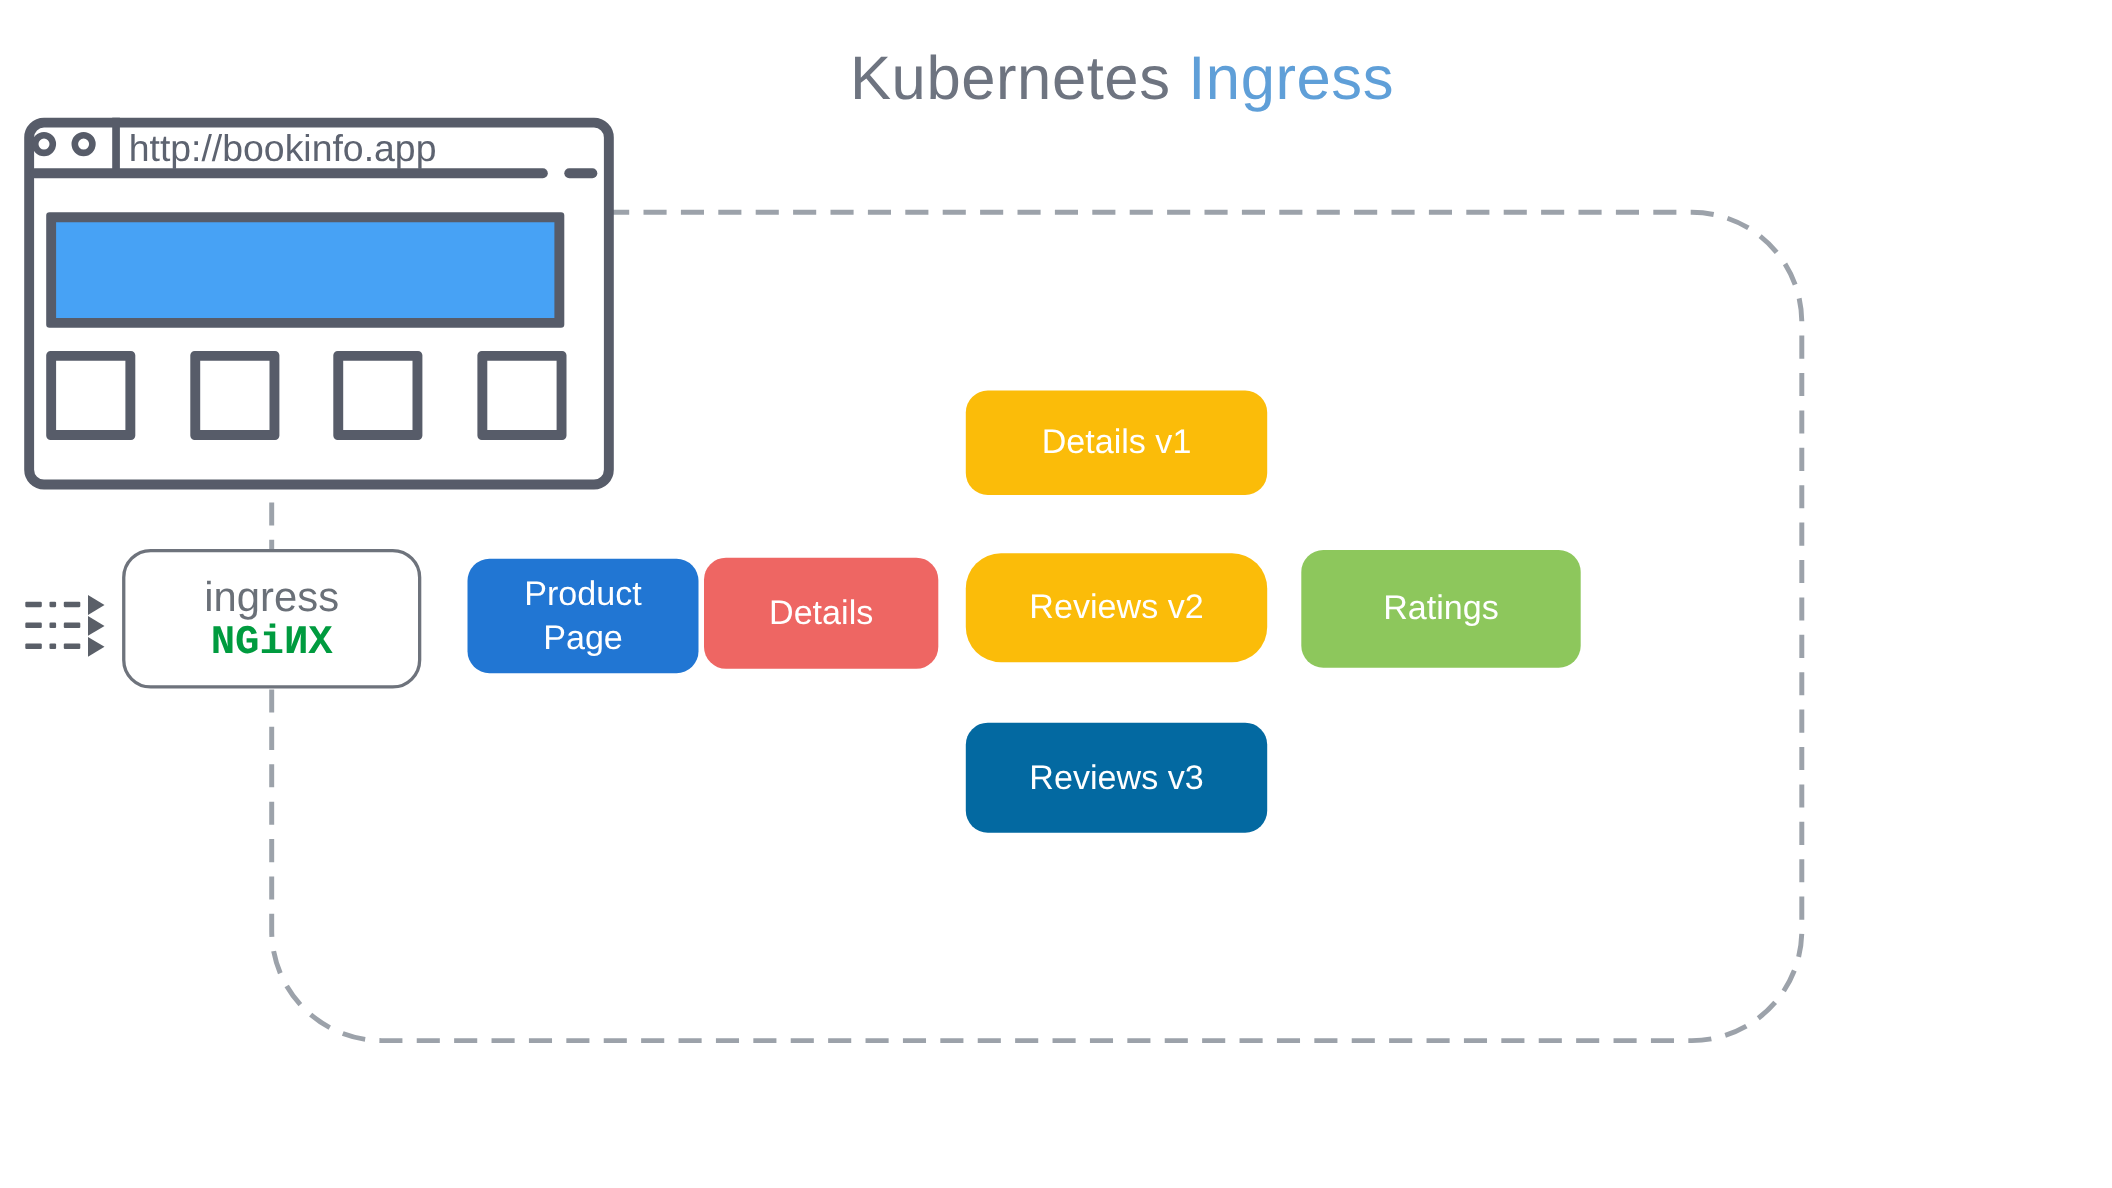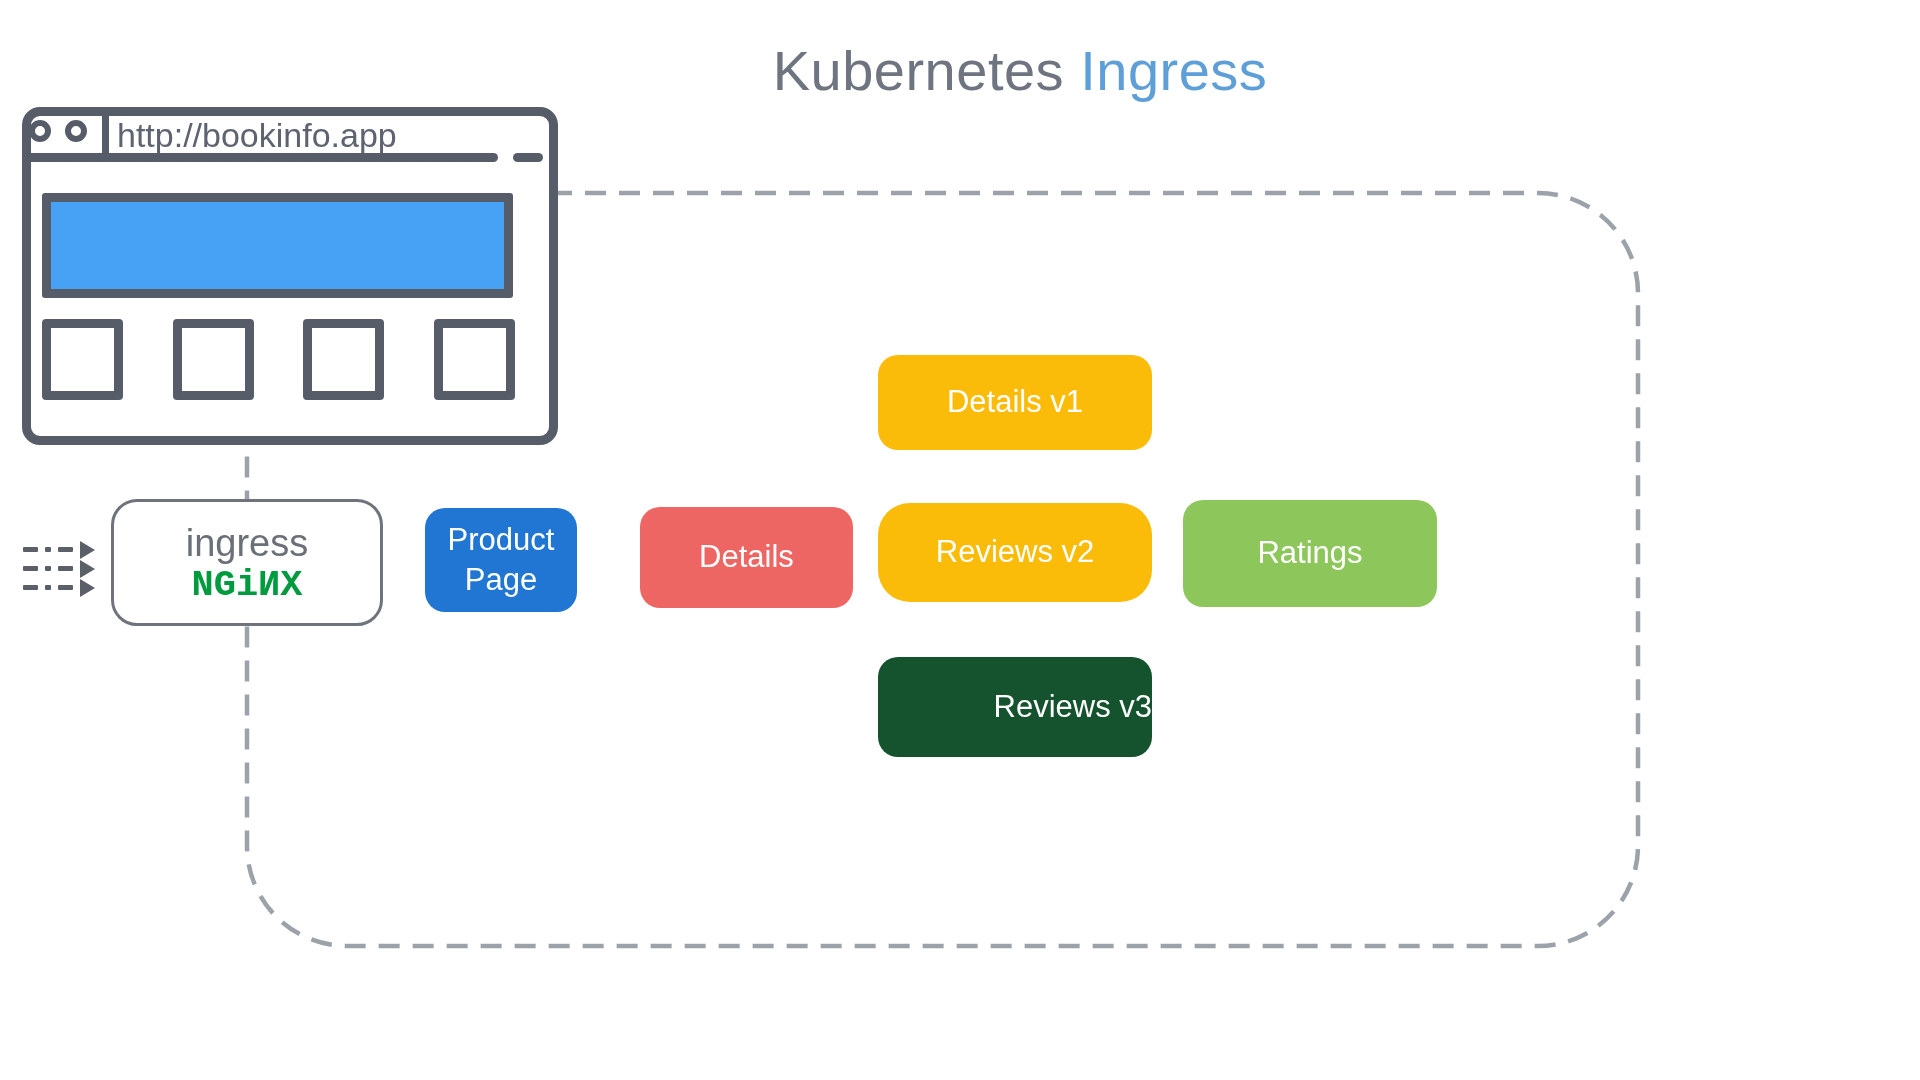--- a/index.html
+++ b/index.html
@@ -74,21 +74,21 @@
   .a-dot  { width: 6px;  height: 5px; background: #5A5F68; border-radius: 1px; }
   .a-head { width: 0; height: 0; border-left: 15px solid #5A5F68; border-top: 9px solid transparent; border-bottom: 9px solid transparent; }
 
   
   .svc {
     position: absolute; z-index: 2; box-sizing: border-box;
     display: flex; align-items: center; justify-content: center;
     text-align: center; color: #ffffff; font-size: 31px; line-height: 1.3;
     border-radius: 20px;
   }
-  .svc-product  { left: 425px;  top: 508px; width: 152px; height: 104px; padding: 0 24px; align-items: center; }
+  .svc-product  { left: 425px;  top: 508px; width: 210px; height: 104px; padding: 0 24px; align-items: center; }
   .svc-details  { left: 640px;  top: 507px; width: 213px; height: 101px; }
   .svc-reviews1 { left: 878px;  top: 355px; width: 274px; height: 95px; }
   .svc-reviews2 { left: 878px;  top: 503px; width: 274px; height: 99px; }
   .svc-reviews3 { left: 878px;  top: 657px; width: 274px; height: 100px; }
   .svc-ratings  { left: 1183px; top: 500px; width: 254px; height: 107px; }
 </style>
 </head>
 <body>
 
 <div class="stage">
@@ -146,20 +146,20 @@
   </div>
   <div class="svc svc-details" style="background-color: rgb(238, 102, 99);">
     <span>Details</span>
   </div>
   <div class="svc svc-reviews1" style="background-color: rgb(251, 188, 9);">
     <span>Details v1</span>
   </div>
   <div class="svc svc-reviews2" style="background-color: rgb(251, 188, 9); border-radius: 32px;">
     <span>Reviews v2</span>
   </div>
-  <div class="svc svc-reviews3" style="background-color: #14532d; justify-content: flex-end;">
+  <div class="svc svc-reviews3" style="background-color: #0369a1;">
     <span>Reviews v3</span>
   </div>
   <div class="svc svc-ratings" style="background-color: rgb(141, 199, 92);">
     <span>Ratings</span>
   </div>
 
 </div>
 
 </body></html>

